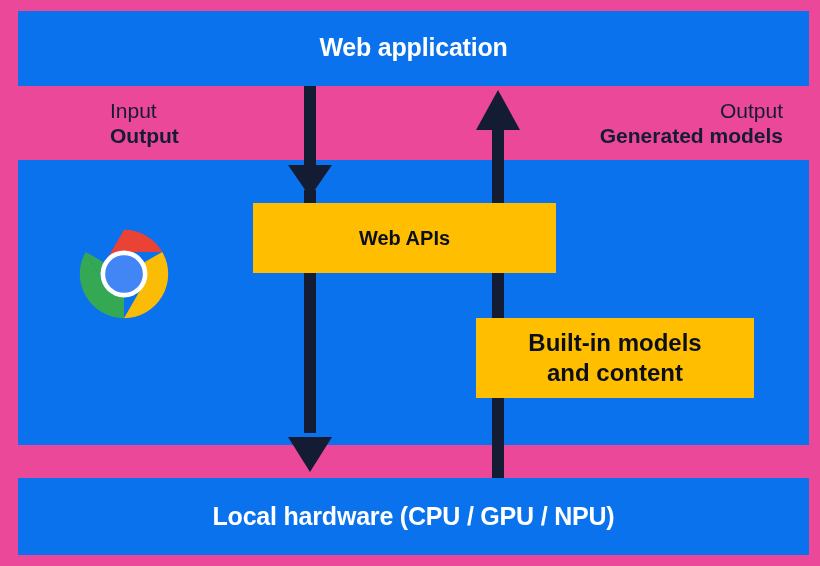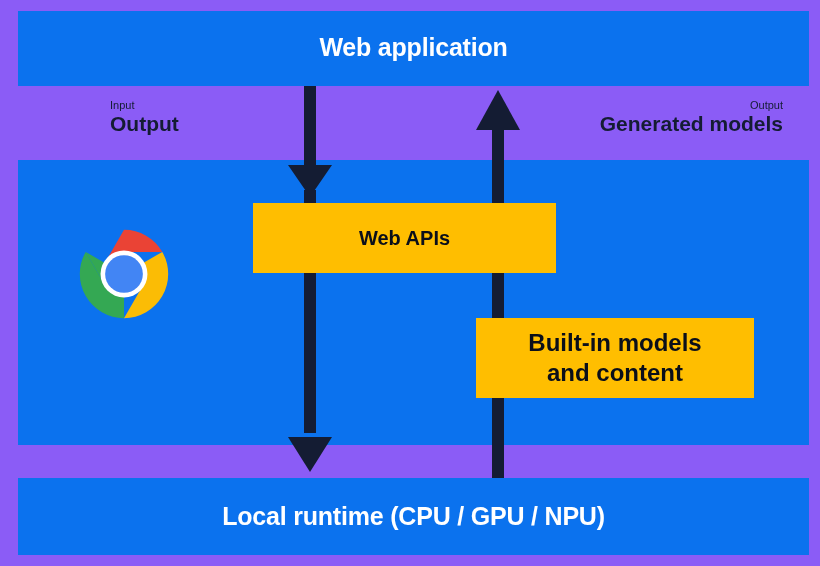--- a/index.html
+++ b/index.html
@@ -7,21 +7,21 @@
     padding: 0;
     background: #ffffff;
   }
   body {
     font-family: "Liberation Sans", sans-serif;
   }
   #canvas {
     position: relative;
     width: 820px;
     height: 566px;
-    background: #8b5cf6;
+    background: #ec4899;
     overflow: hidden;
   }
 
   
   .band {
     position: absolute;
     background: #0b72ee;
   }
   #band-top {
     left: 18px;
@@ -57,21 +57,21 @@
   #band-bottom .band-title { top: 24px; }
 
   
   .io-label {
     position: absolute;
     color: #141c33;
     line-height: 1.18;
     white-space: nowrap;
   }
   .io-kind {
-    font-size: 11px;
+    font-size: 21px;
     font-weight: normal;
     display: block;
   }
   .io-value {
     font-size: 21px;
     font-weight: bold;
     display: block;
   }
   #io-input {
     left: 110px;
@@ -148,21 +148,21 @@
 
 <div id="canvas">
 
   <div class="band" id="band-top">
     <div class="band-title">Web application</div>
   </div>
 
   <div class="band" id="band-middle"></div>
 
   <div class="band" id="band-bottom">
-    <div class="band-title">Local runtime (CPU / GPU / NPU)</div>
+    <div class="band-title">Local hardware (CPU / GPU / NPU)</div>
   </div>
 
   <div class="io-label" id="io-input">
     <span class="io-kind">Input</span>
     <span class="io-value">Output</span>
   </div>
 
   <div class="io-label" id="io-output">
     <span class="io-kind">Output</span>
     <span class="io-value">Generated models</span>

